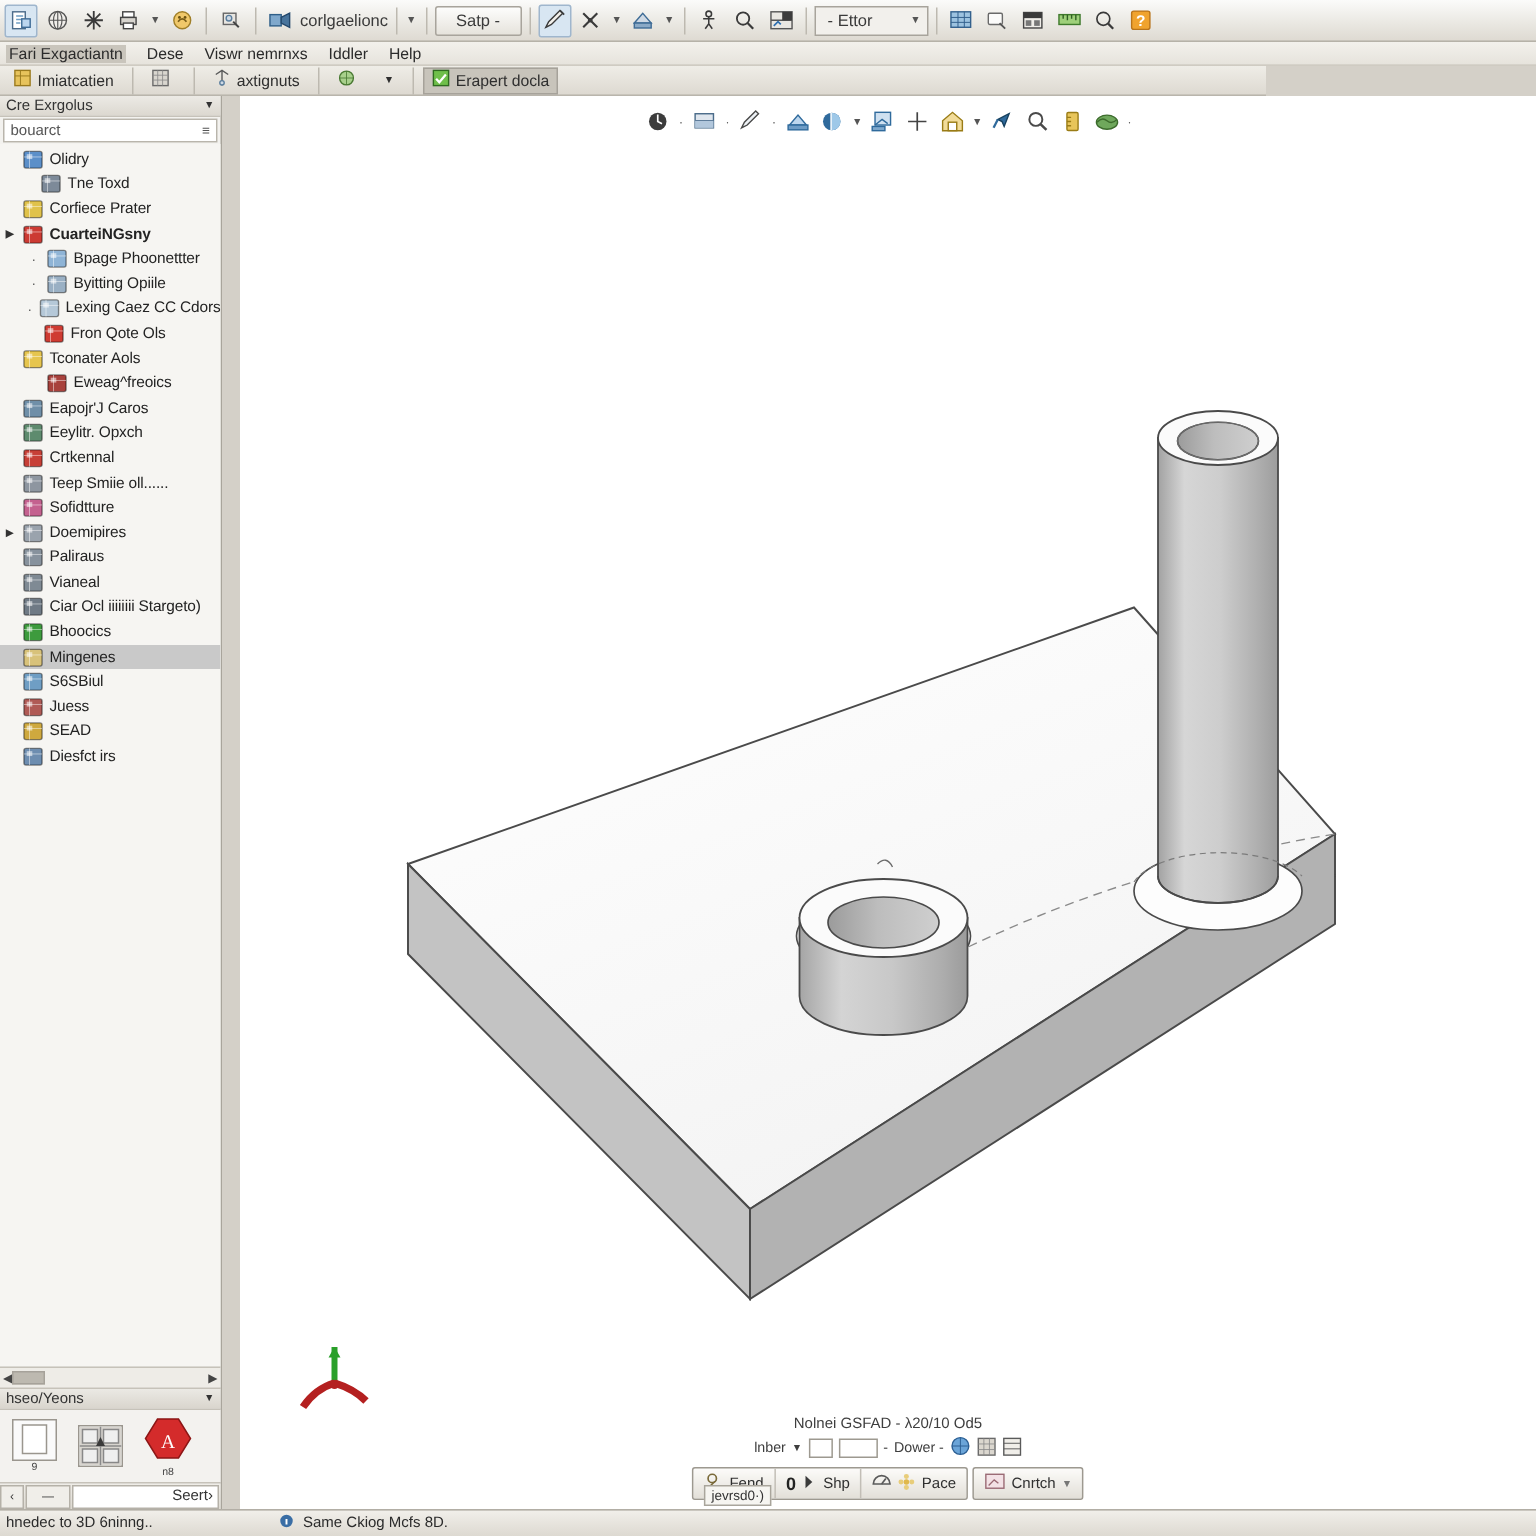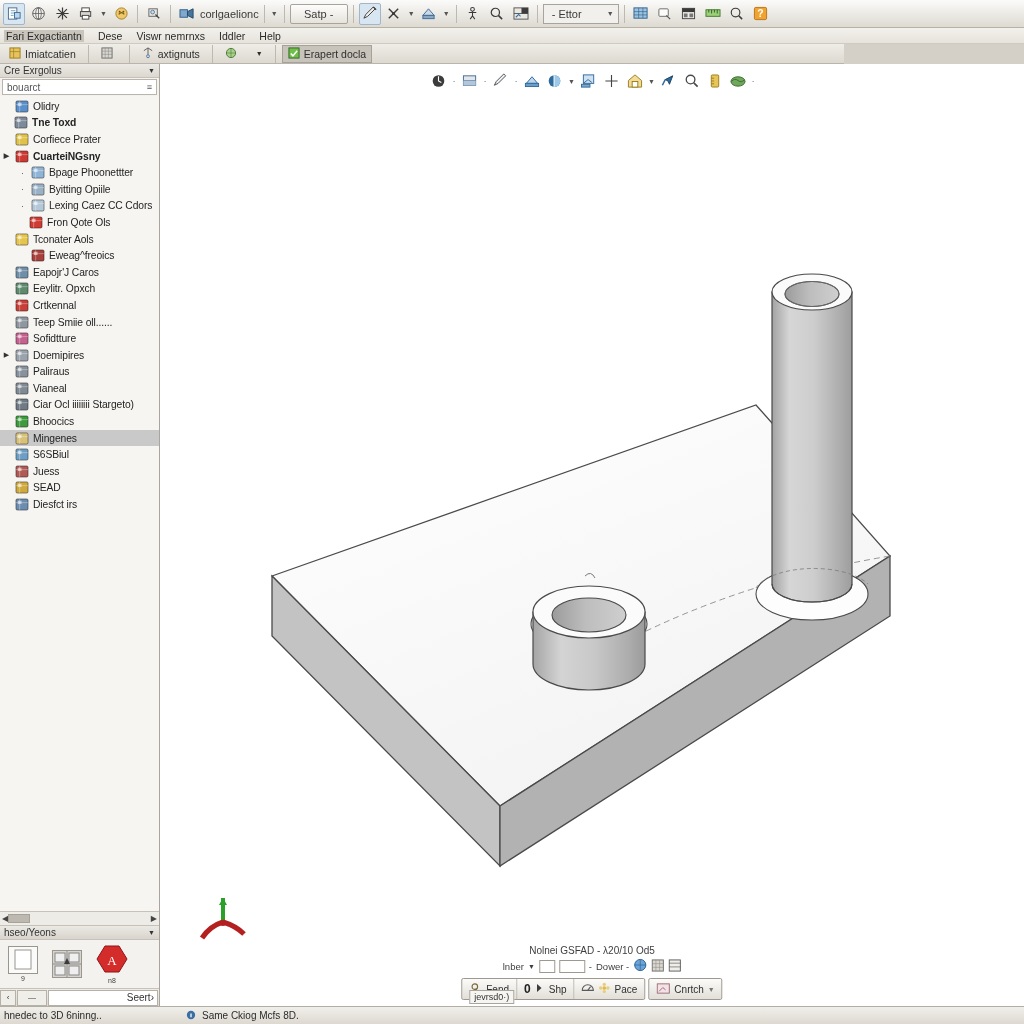--- a/index.html
+++ b/index.html
@@ -63,21 +63,21 @@
   .cmd-tab {
     height: 18px; display: flex; align-items: center; gap: 4px; padding: 0 5px;
     font-size: 10.5px; color: #2f2f2f; border: 1px solid transparent;
   }
   .cmd-tab.active { background: #c8c4bb; border-color: #a6a29a; }
   .cmd-tab .gl { font-size: 11px; line-height: 1; }
   .cmd-tab .tx { filter: blur(0.4px); white-space: nowrap; }
 
   
   .leftpanel {
-    position: absolute; left: 0; top: 64px; width: 160px; bottom: 18px;
+    position: absolute; left: 0; top: 64px; width: 148px; bottom: 18px;
     background: #f3f2ef; border-right: 1px solid #a9a59c;
     display: flex; flex-direction: column;
   }
   .lp-header {
     height: 14px; background: linear-gradient(#eceae5,#dcd8d0);
     display: flex; align-items: center; justify-content: space-between;
     padding: 0 4px; border-bottom: 1px solid #c6c2b9;
     font-size: 10px; color: #333;
   }
   .lp-header span { filter: blur(0.4px); }
@@ -462,21 +462,21 @@
     <div class="tree" id="tree">
         <div class="trow" style="padding-left: 2px;">
           <span class="arrow"></span>
           <span class="ic"><svg width="14" height="13" viewBox="0 0 15 14">
               <rect x="1" y="1" width="13" height="12" rx="1.5" fill="#5b8fc9" stroke="rgba(0,0,0,.45)"></rect>
               <path d="M1 5h13M5 1v12" stroke="rgba(255,255,255,.5)" stroke-width=".7"></path>
               <rect x="3" y="3" width="4" height="3.5" fill="rgba(255,255,255,.55)"></rect>
             </svg></span>
           <span class="lbl">Olidry</span>
         </div>
-        <div class="trow" style="padding-left: 1px; font-weight: bold;">
+        <div class="trow" style="padding-left: 14px;">
           <span class="arrow"></span>
           <span class="ic"><svg width="14" height="13" viewBox="0 0 15 14">
               <rect x="1" y="1" width="13" height="12" rx="1.5" fill="#7d8a99" stroke="rgba(0,0,0,.45)"></rect>
               <path d="M1 5h13M5 1v12" stroke="rgba(255,255,255,.5)" stroke-width=".7"></path>
               <rect x="3" y="3" width="4" height="3.5" fill="rgba(255,255,255,.55)"></rect>
             </svg></span>
           <span class="lbl">Tne Toxd</span>
         </div>
         <div class="trow" style="padding-left: 2px;">
           <span class="arrow"></span>

